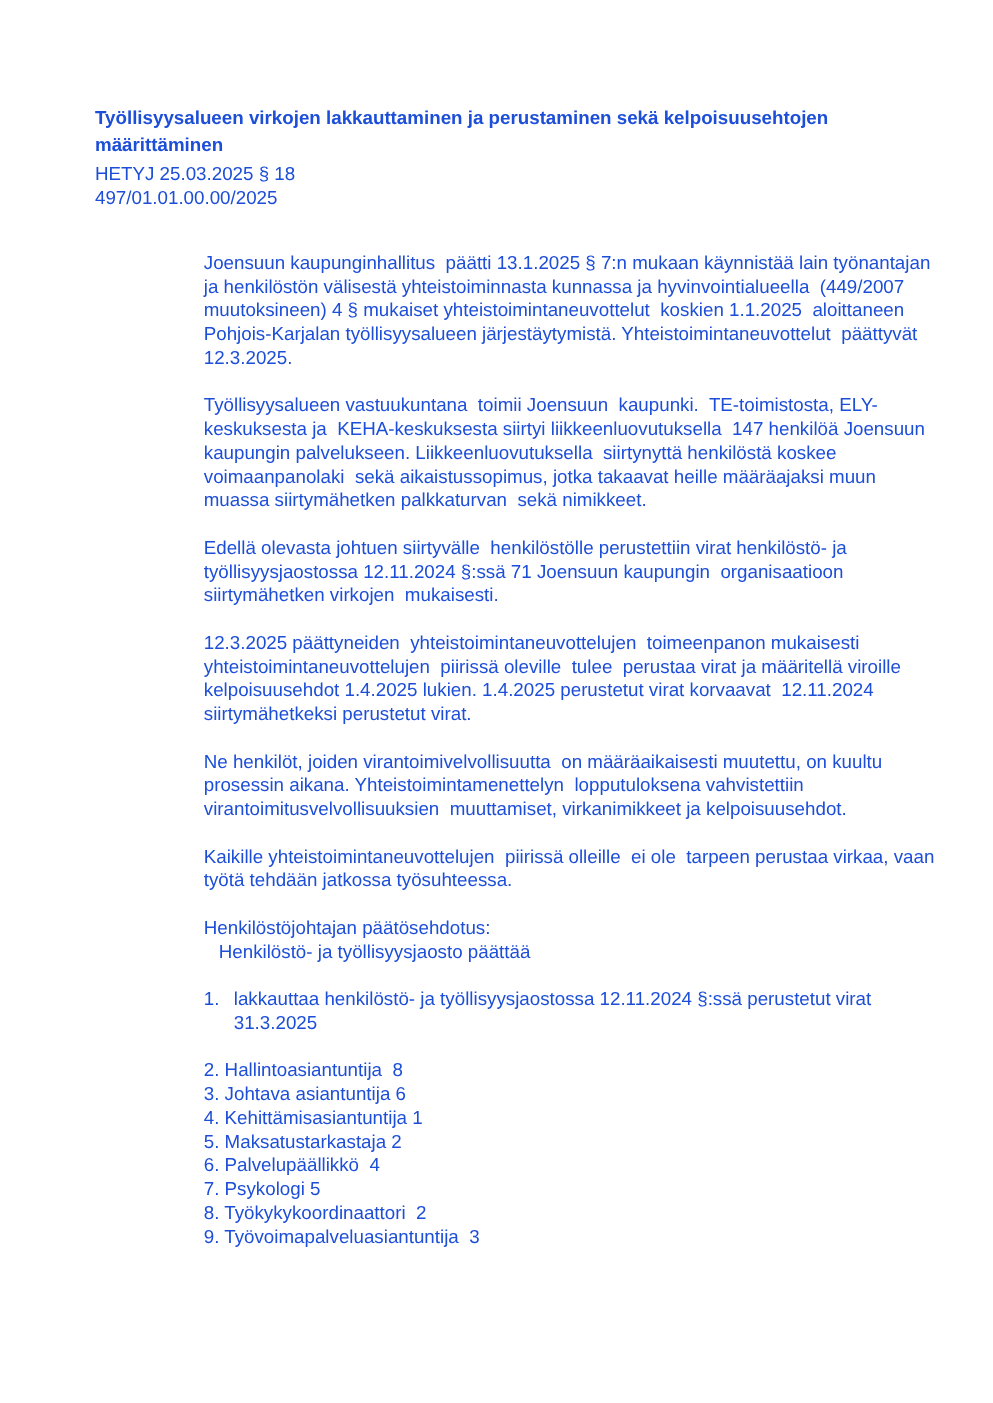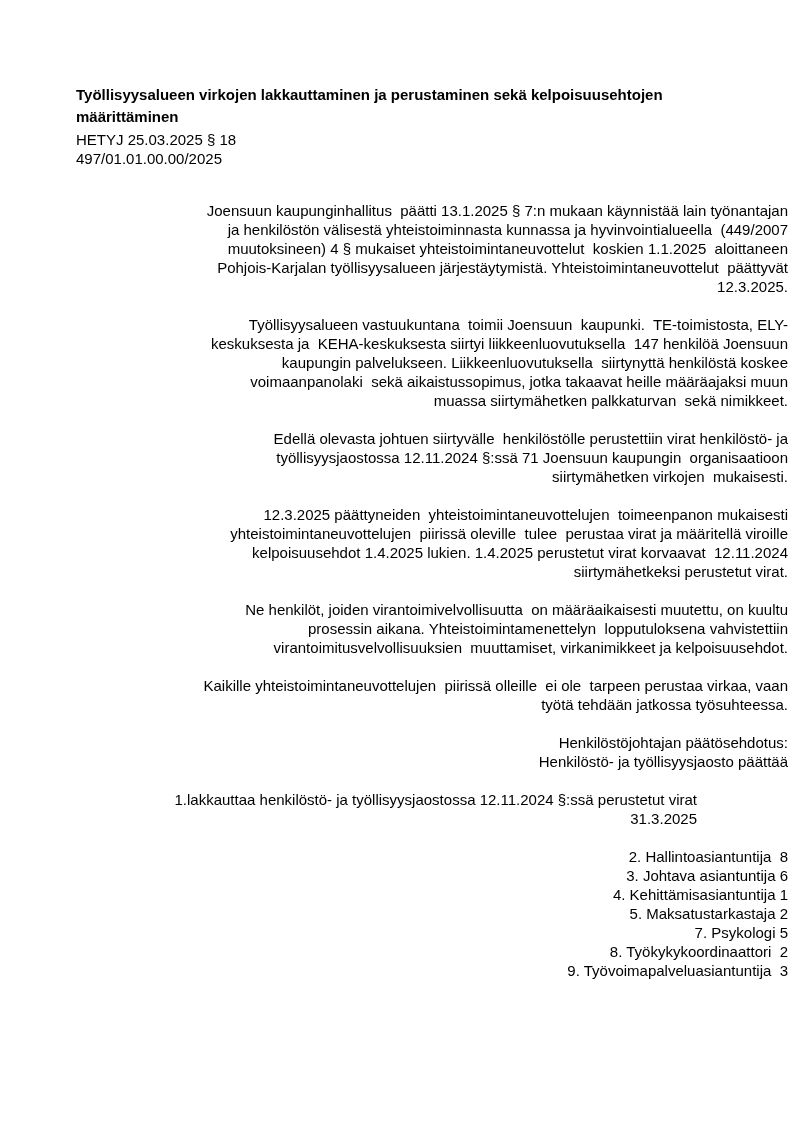--- a/index.html
+++ b/index.html
@@ -5,42 +5,41 @@
   html, body {
     margin: 0;
     padding: 0;
     background: #ffffff;
   }
   .page {
     position: relative;
     width: 794px;
     height: 1098px;
     background: #ffffff;
-    color: #000000;
+    color: #1d4ed8;
     font-family: "Liberation Sans", "DejaVu Sans", sans-serif;
     font-size: 15px;
     line-height: 19px;
     overflow: hidden;
   }
   .doc-title {
     margin: 84px 0 0 76px;
     width: 660px;
     font-size: 15px;
     font-weight: bold;
     line-height: 22px;
     white-space: pre-wrap;
   }
   .meta-block {
     margin: 2px 0 0 76px;
     line-height: 19px;
   }
   .body-block {
     margin: 33px 0 0 163px;
     width: 625px;
-    text-align: right;
   }
   .para {
     margin: 0 0 19px 0;
     white-space: pre-wrap;
   }
   .decision-heading {
     margin: 19px 0 0 0;
     font-size: 15px;
     font-weight: normal;
     line-height: 19px;
@@ -109,19 +108,20 @@
       <span class="num">1.</span>
       <div class="itext">lakkauttaa henkilöstö- ja työllisyysjaostossa 12.11.2024 §:ssä perustetut virat
 31.3.2025</div>
     </div>
 
     <div class="positions">
       <div class="position-line">2. Hallintoasiantuntija  8</div>
       <div class="position-line">3. Johtava asiantuntija 6</div>
       <div class="position-line">4. Kehittämisasiantuntija 1</div>
       <div class="position-line">5. Maksatustarkastaja 2</div>
+      <div class="position-line">6. Palvelupäällikkö  4</div>
       <div class="position-line">7. Psykologi 5</div>
       <div class="position-line">8. Työkykykoordinaattori  2</div>
       <div class="position-line">9. Työvoimapalveluasiantuntija  3</div>
     </div>
 
   </div>
 </div>
 
 </body></html>

